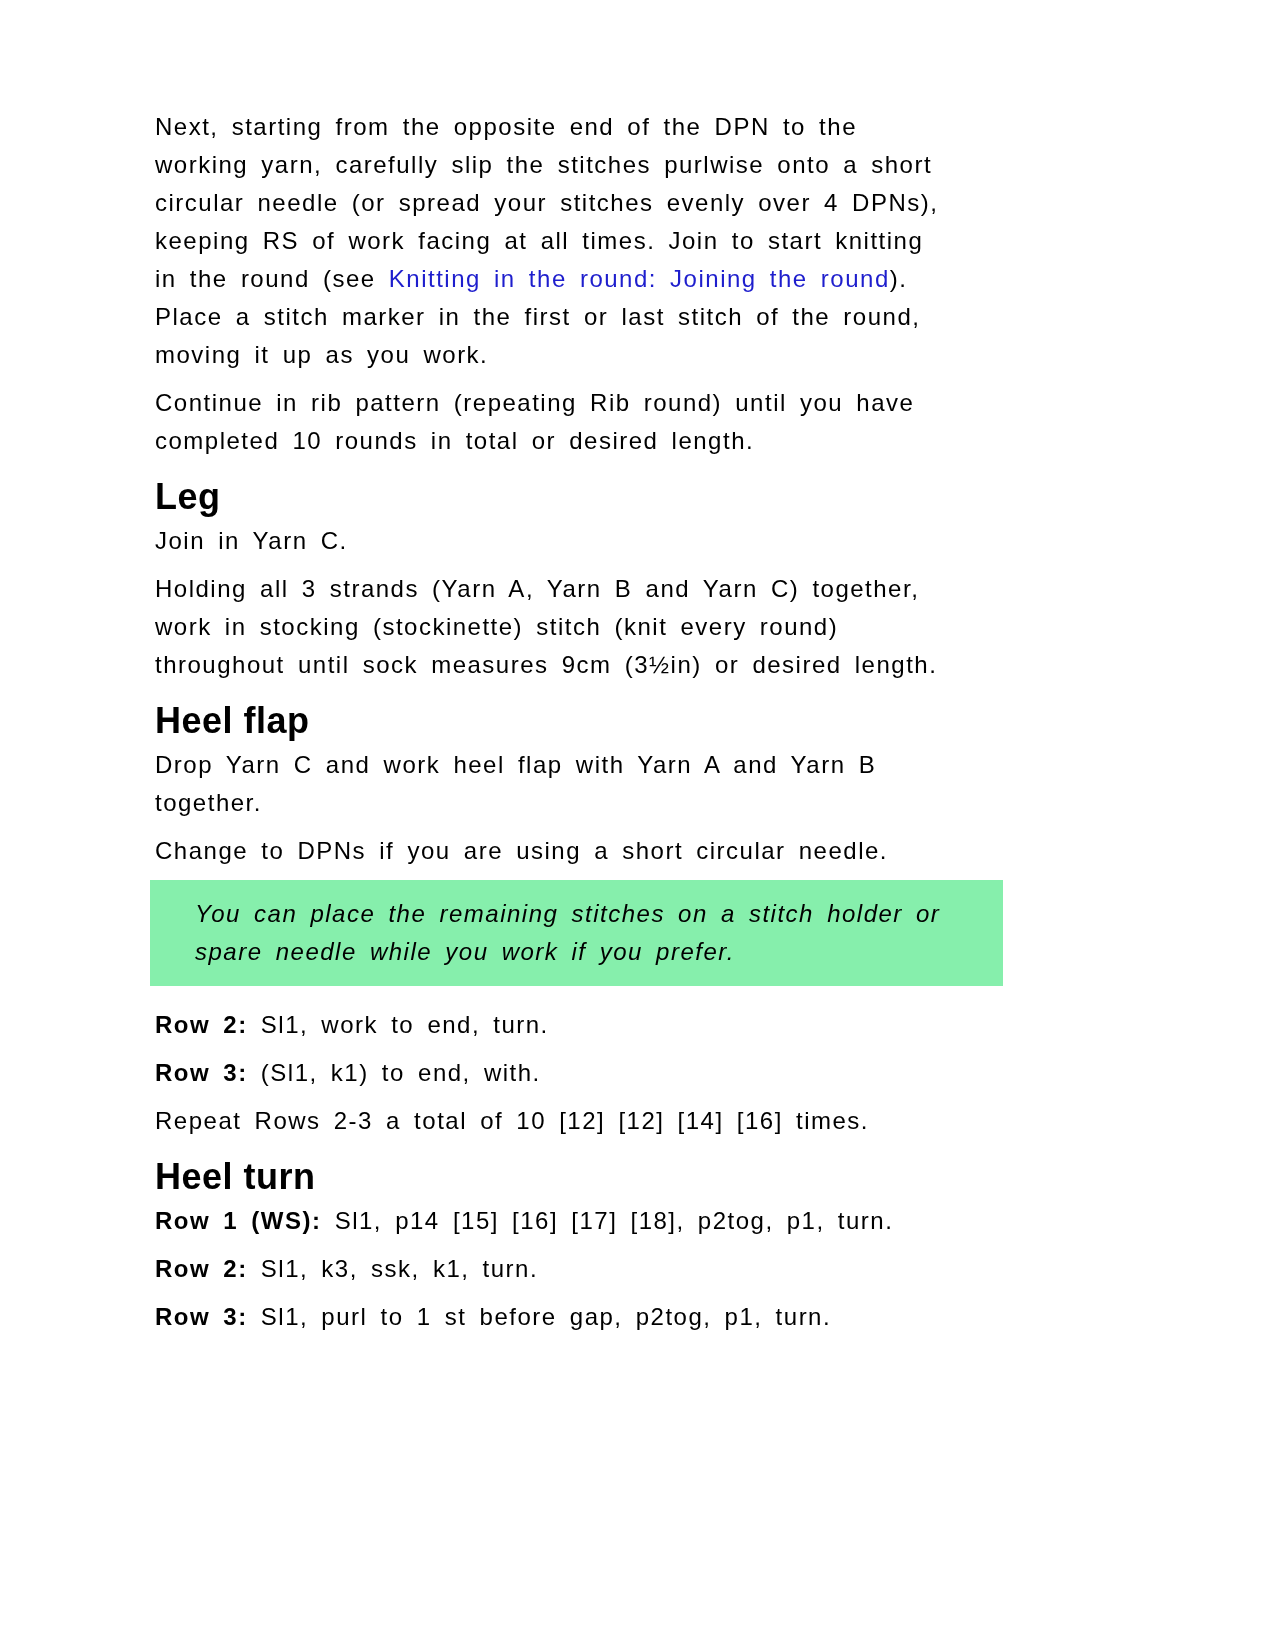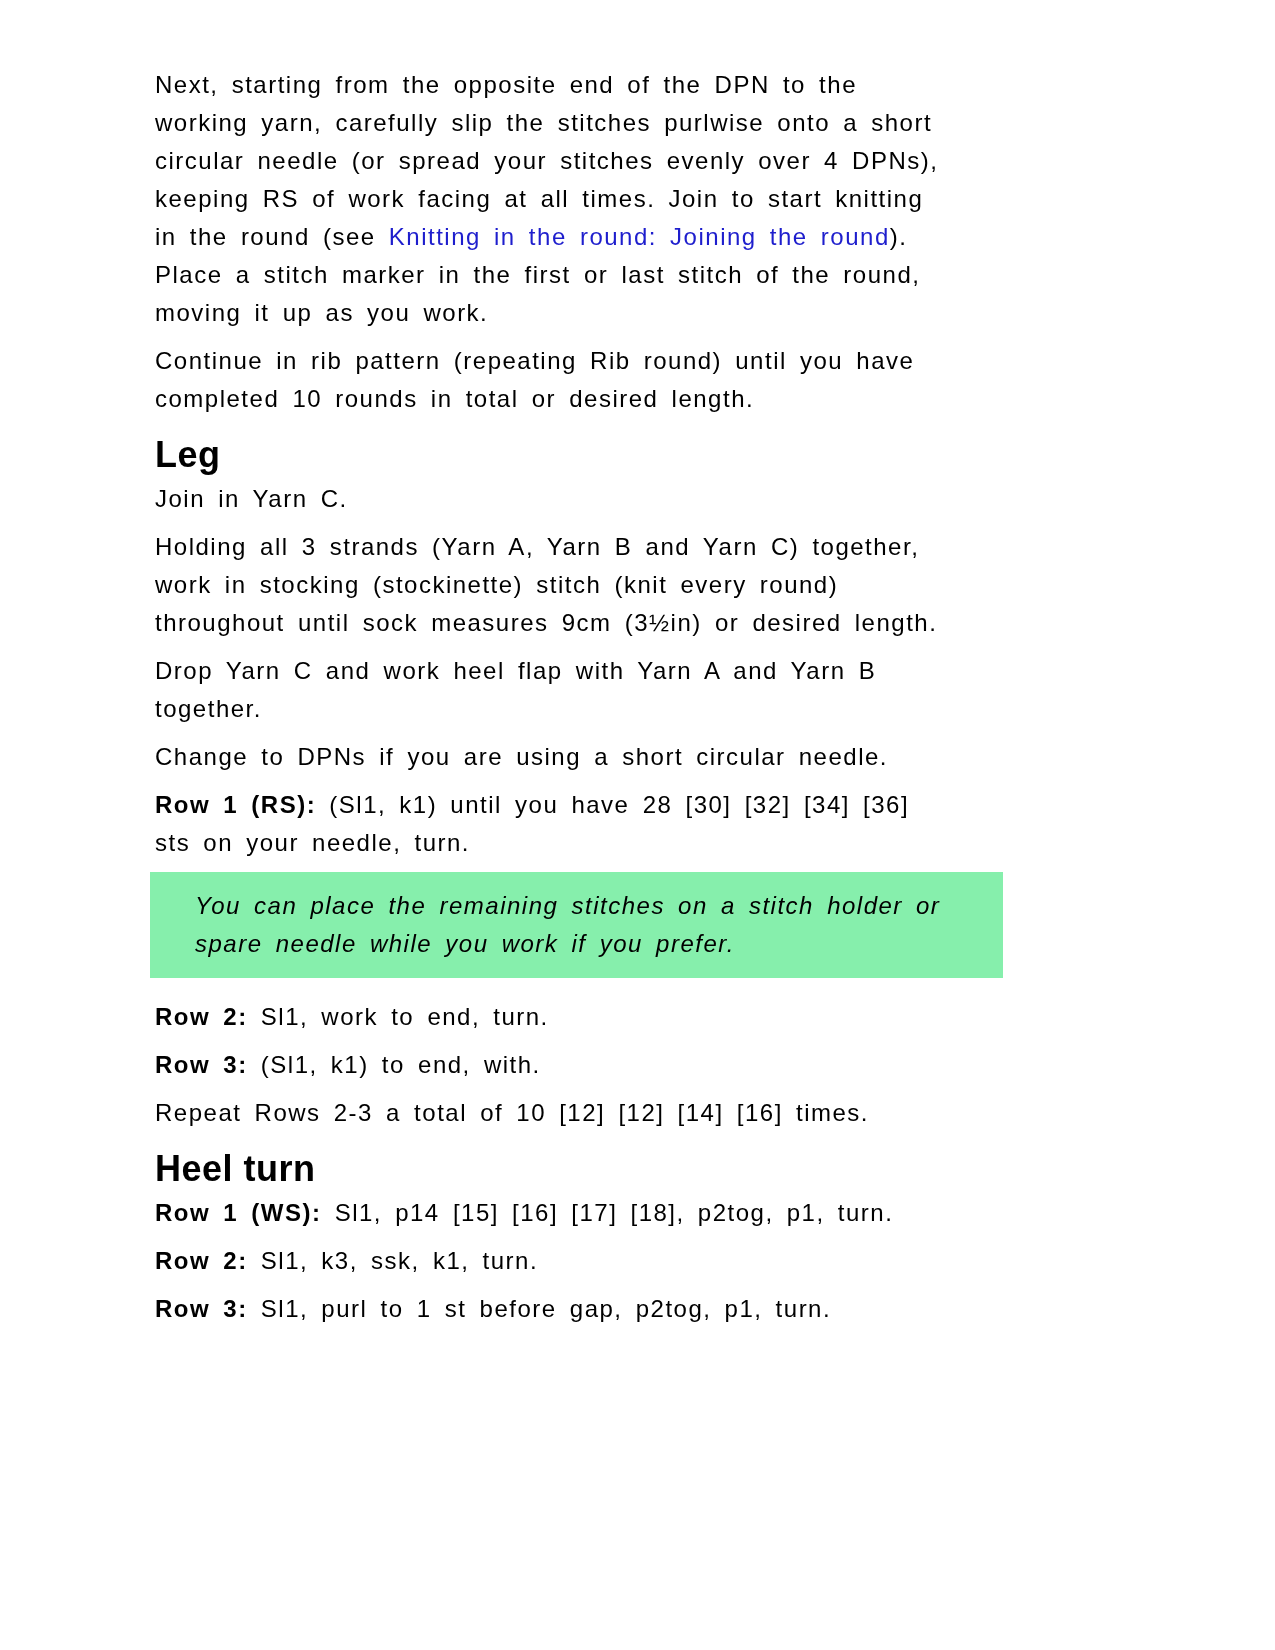--- a/index.html
+++ b/index.html
@@ -8,21 +8,21 @@
     height: 1650px;
     background: #ffffff;
     color: #000000;
     font-family: "Liberation Sans", sans-serif;
     overflow: hidden;
   }
   .page {
     box-sizing: border-box;
     width: 1148px;
     height: 1650px;
-    padding: 66px 200px 0 155px;
+    padding: 108px 200px 0 155px;
   }
   .body-text {
     font-size: 24px;
     line-height: 38px;
     letter-spacing: 1.5px;
     word-spacing: 5px;
     margin: 0 0 10px 0;
     max-width: 920px;
   }
   h2.section-heading {
@@ -57,26 +57,26 @@
   <p class="body-text"><span>Next, starting from the opposite end of the DPN to the working yarn, carefully slip the stitches purlwise onto a short circular needle (or spread your stitches evenly over 4 DPNs), keeping RS of work facing at all times. Join to start knitting in the round (see </span><a class="inline-link">Knitting in the round: Joining the round</a><span>). Place a stitch marker in the first or last stitch of the round, moving it up as you work.</span></p>
 
   <p class="body-text">Continue in rib pattern (repeating Rib round) until you have completed 10 rounds in total or desired length.</p>
 
   <h2 class="section-heading">Leg</h2>
 
   <p class="body-text">Join in Yarn C.</p>
 
   <p class="body-text">Holding all 3 strands (Yarn A, Yarn B and Yarn C) together, work in stocking (stockinette) stitch (knit every round) throughout until sock measures 9cm (3½in) or desired length.</p>
 
+  <h2 class="section-heading">Heel flap</h2>
 
   <p class="body-text">Drop Yarn C and work heel flap with Yarn A and Yarn B together.</p>
 
   <p class="body-text">Change to DPNs if you are using a short circular needle.</p>
 
-  <p class="body-text"><b class="row-label">Row 1 (RS):</b><span> (Sl1, k1) until you have 28 [30] [32] [34] [36] sts on your needle, turn.</span></p>
 
   <div class="note-box"><span>You can place the remaining stitches on a stitch holder or spare needle while you work if you prefer.</span></div>
 
   <p class="body-text"><b class="row-label">Row 2:</b><span> Sl1, work to end, turn.</span></p>
 
   <p class="body-text"><b class="row-label">Row 3:</b><span> (Sl1, k1) to end, with.</span></p>
 
   <p class="body-text">Repeat Rows 2-3 a total of 10 [12] [12] [14] [16] times.</p>
 
   <h2 class="section-heading">Heel turn</h2>

